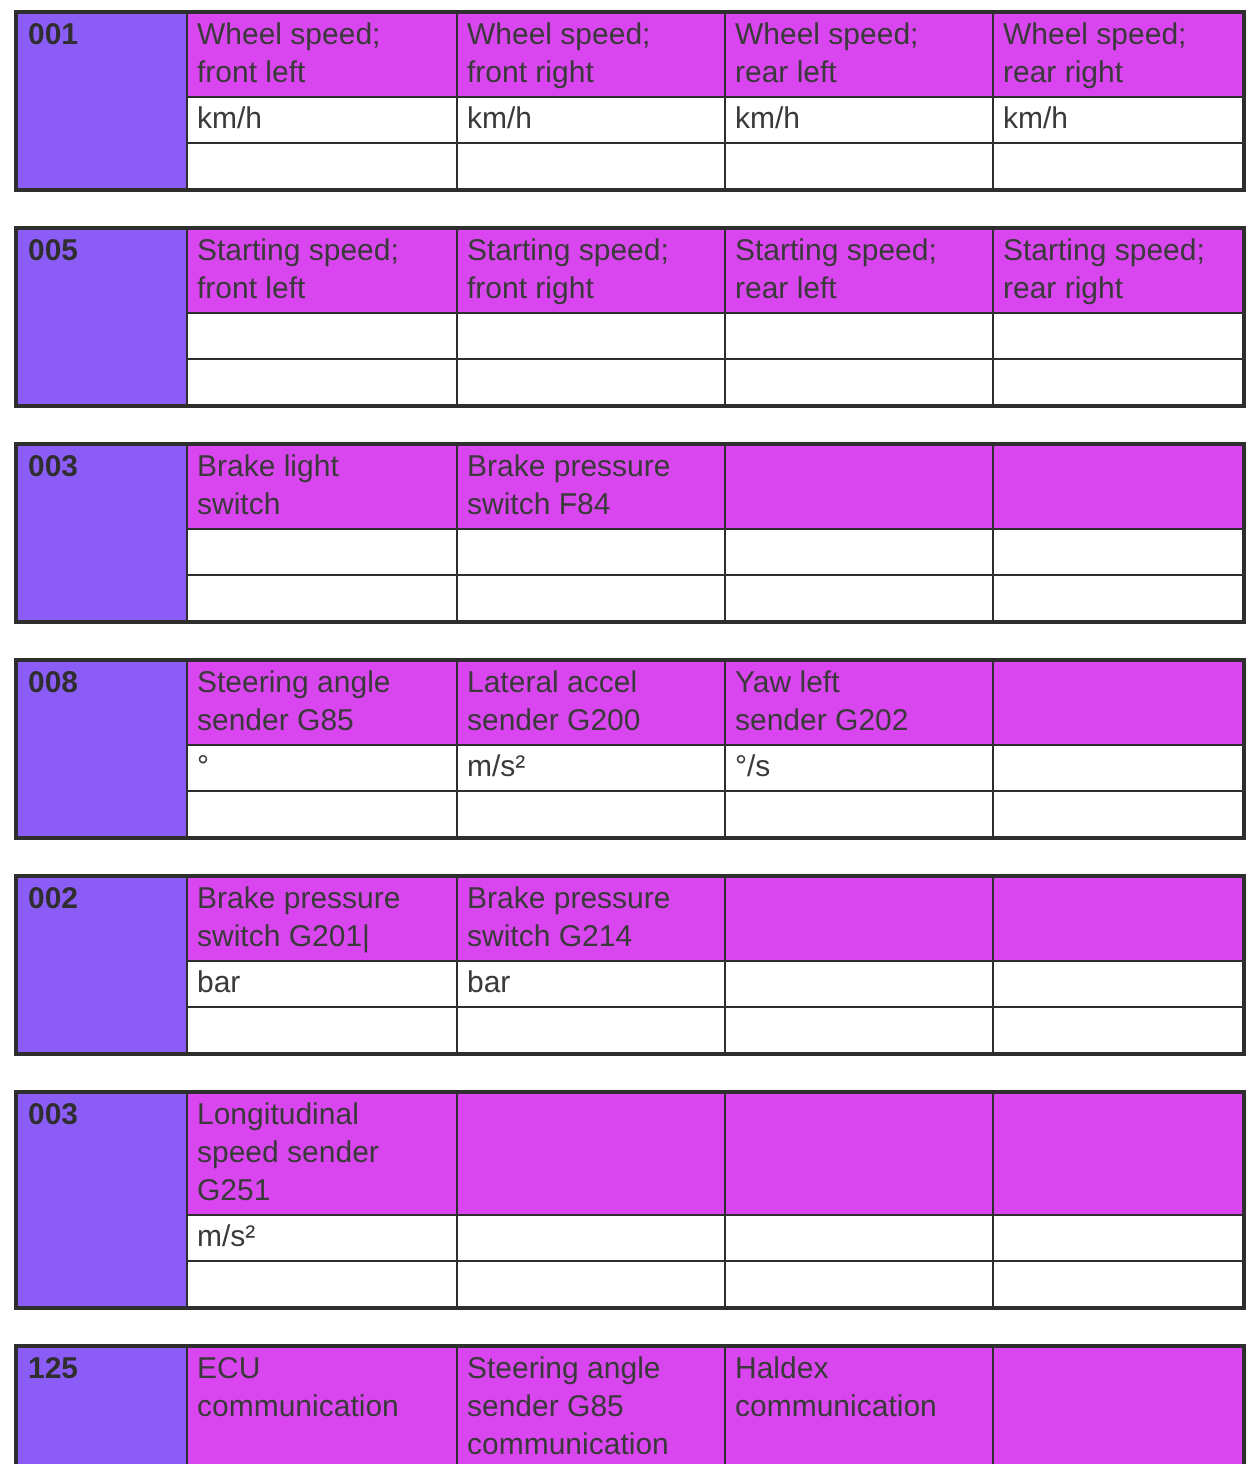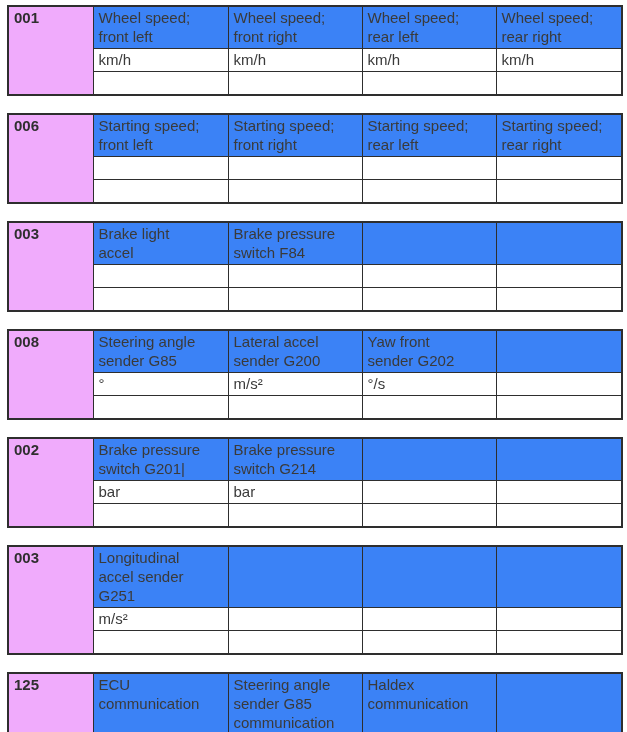--- a/index.html
+++ b/index.html
@@ -29,24 +29,24 @@
     padding: 1px 5px 2px 5px;
     overflow: hidden;
   }
   table.mvb {
     border: 2px solid #2e2e2e;
   }
   td.num {
     font-weight: bold;
     color: #2f2f2f;
     padding-left: 7px;
-    background: #f0abfc;
+    background: #8b5cf6;
   }
   td.hdr {
-    background: #3b82f6;
+    background: #d946ef;
     white-space: pre-line;
   }
   td.unit, td.cell {
     height: 19px;
     background: #ffffff;
   }
   col.c-num { width: 85px; }
   col.c-1   { width: 135px; }
   col.c-2   { width: 134px; }
   col.c-3   { width: 134px; }
@@ -95,21 +95,21 @@
   <table class="mvb">
     <colgroup>
         <col class="c-num">
         <col class="c-1">
         <col class="c-2">
         <col class="c-3">
         <col class="c-4">
       </colgroup>
     <tbody>
         <tr>
-      <td class="num" rowspan="3">006</td>
+      <td class="num" rowspan="3">005</td>
       <td class="hdr">Starting speed;
 front left</td>
       <td class="hdr">Starting speed;
 front right</td>
       <td class="hdr">Starting speed;
 rear left</td>
       <td class="hdr">Starting speed;
 rear right</td>
     </tr>
     <tr>
@@ -132,21 +132,21 @@
         <col class="c-num">
         <col class="c-1">
         <col class="c-2">
         <col class="c-3">
         <col class="c-4">
       </colgroup>
     <tbody>
         <tr>
       <td class="num" rowspan="3">003</td>
       <td class="hdr">Brake light
-accel</td>
+switch</td>
       <td class="hdr">Brake pressure
 switch F84</td>
       <td class="hdr"></td>
       <td class="hdr"></td>
     </tr>
     <tr>
       <td class="unit"></td>
       <td class="unit"></td>
       <td class="unit"></td>
       <td class="unit"></td>
@@ -168,21 +168,21 @@
         <col class="c-3">
         <col class="c-4">
       </colgroup>
     <tbody>
         <tr>
       <td class="num" rowspan="3">008</td>
       <td class="hdr">Steering angle
 sender G85</td>
       <td class="hdr">Lateral accel
 sender G200</td>
-      <td class="hdr">Yaw front
+      <td class="hdr">Yaw left
 sender G202</td>
       <td class="hdr"></td>
     </tr>
     <tr>
       <td class="unit">°</td>
       <td class="unit">m/s²</td>
       <td class="unit">°/s</td>
       <td class="unit"></td>
     </tr>
     <tr>
@@ -232,21 +232,21 @@
         <col class="c-num">
         <col class="c-1">
         <col class="c-2">
         <col class="c-3">
         <col class="c-4">
       </colgroup>
     <tbody>
         <tr>
       <td class="num" rowspan="3">003</td>
       <td class="hdr">Longitudinal
-accel sender
+speed sender
 G251</td>
       <td class="hdr"></td>
       <td class="hdr"></td>
       <td class="hdr"></td>
     </tr>
     <tr>
       <td class="unit">m/s²</td>
       <td class="unit"></td>
       <td class="unit"></td>
       <td class="unit"></td>

